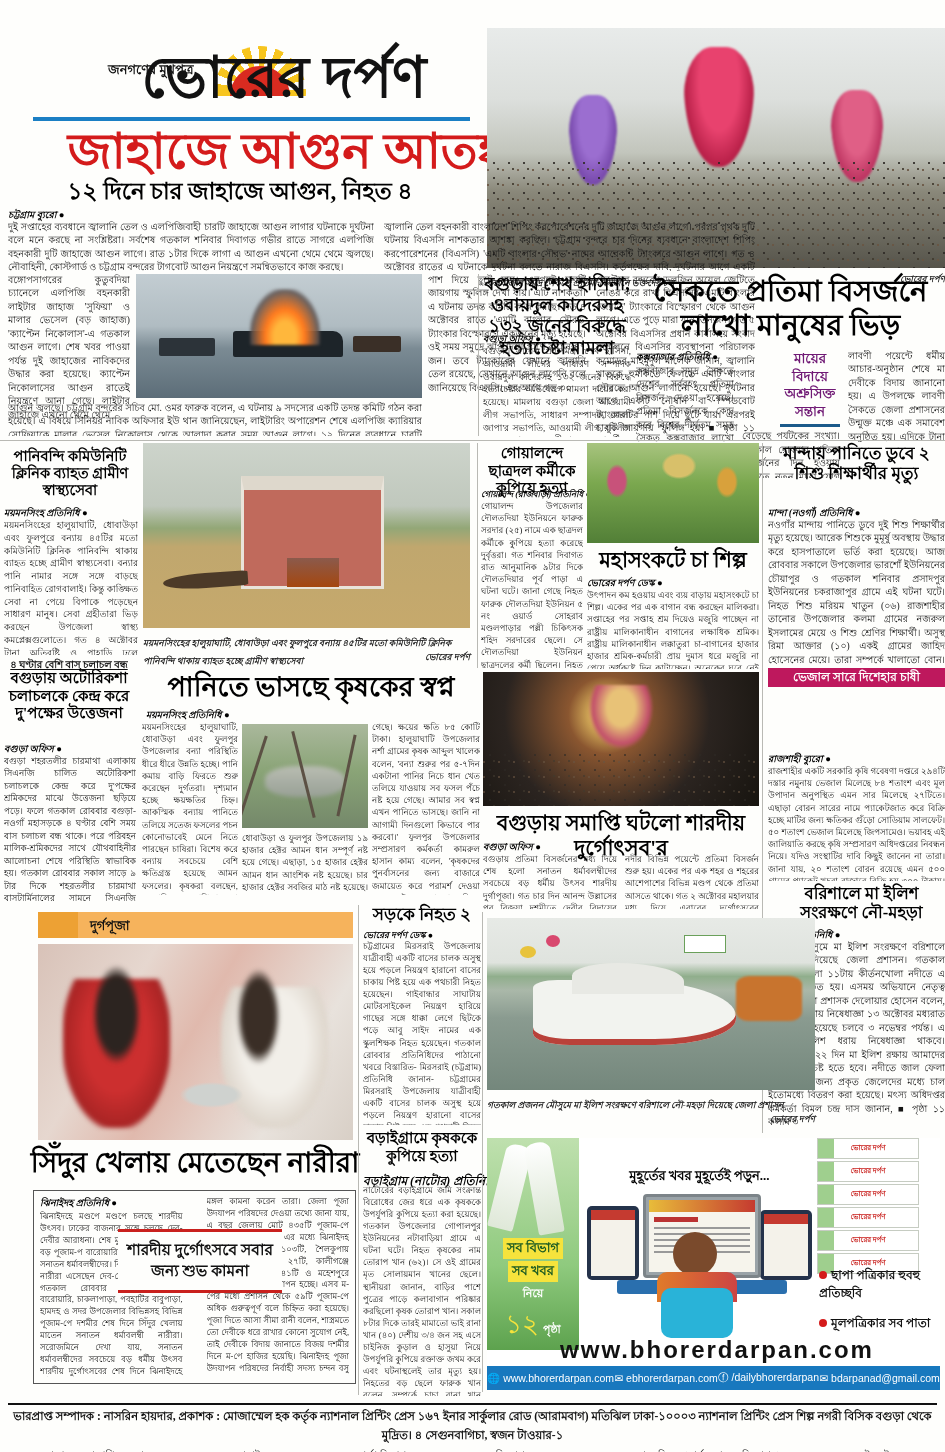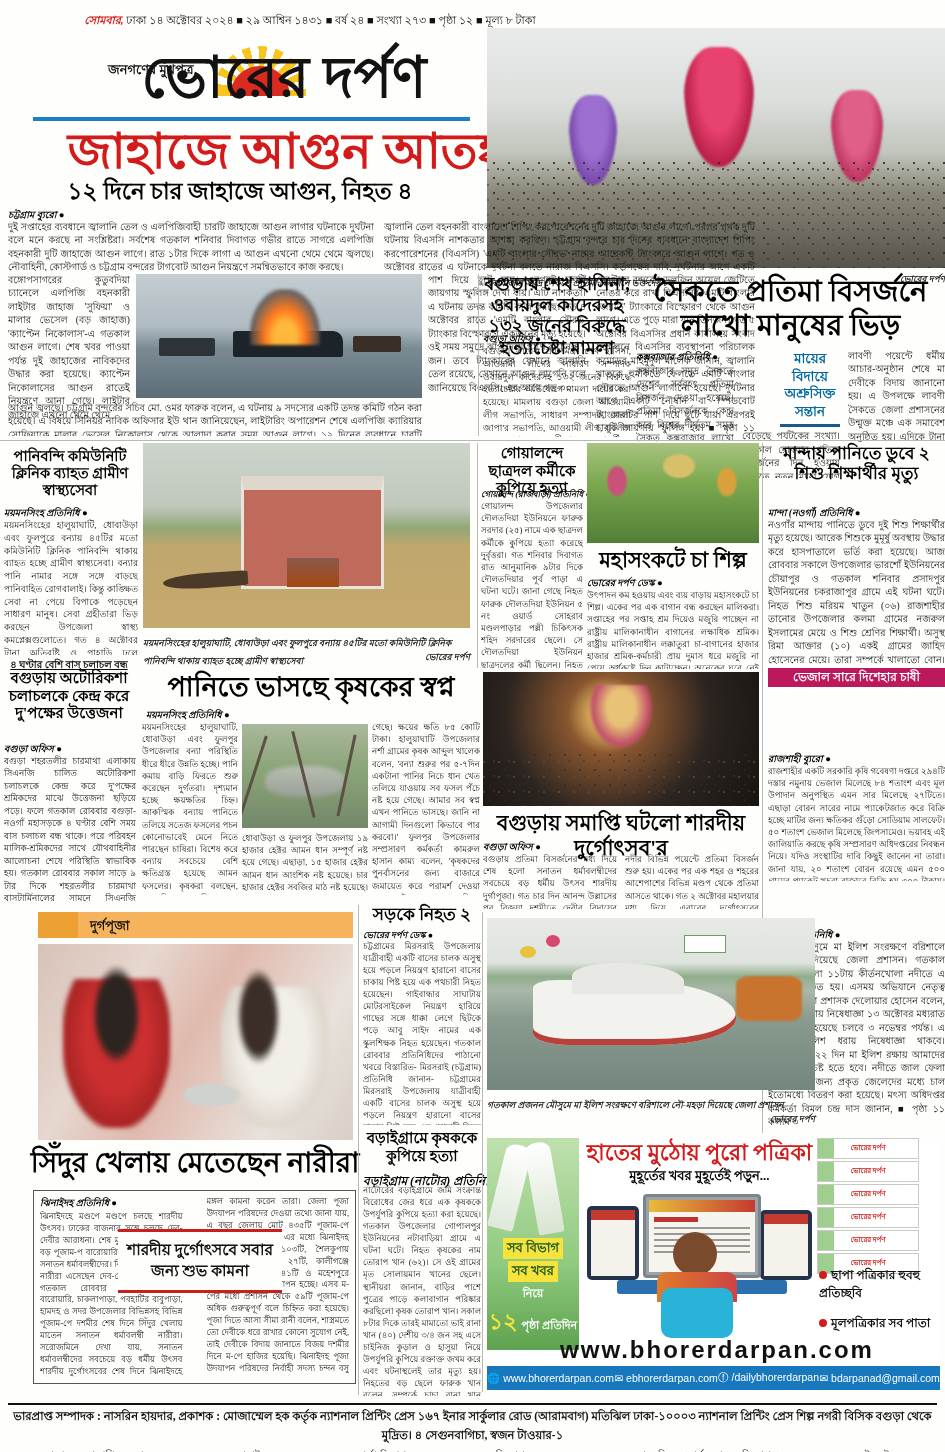--- a/index.html
+++ b/index.html
@@ -17,38 +17,35 @@
       radial-gradient(circle 2.5px at 1px 12px,#6a5542 40%,transparent 41%),
       radial-gradient(circle 2px at 11px 11px,#413a2e 40%,transparent 41%);
     background-size:15px 15px;opacity:.85;}
   .vline{position:absolute;width:1px;background:#b9b9b4;}
   .hline{position:absolute;height:1px;background:#b9b9b4;}
   .sunwrap{position:absolute;width:92px;height:50px;overflow:hidden;}
   .rays{position:absolute;left:0;top:0;width:92px;height:92px;border-radius:50%;
     background:repeating-conic-gradient(from -90deg,#f7c51e 0 11deg,#fefefc 11deg 22deg);}
   .sundisc{position:absolute;left:16px;top:20px;width:60px;height:60px;border-radius:50%;background:#d92b20;}
   .kickerbox{background:#be185d;color:#fff;font-weight:bold;text-align:center;}
-  .redbox{color:#0369a1;font-weight:bold;text-align:center;line-height:1.3;
+  .redbox{color:#701a75;font-weight:bold;text-align:center;line-height:1.3;
     border-bottom:3px solid #1b5a8a;padding-bottom:4px;margin-left:38px;}
   .pullquote{position:absolute;background:#fefefc;border-top:3px solid #c9201d;border-bottom:3px solid #c9201d;
     font-weight:bold;text-align:center;line-height:1.35;padding:8px 4px;}
   .adlink{color:#fff;font-size:10.5px;font-family:"Liberation Sans",sans-serif;}
   .minipaper{position:relative;width:100px;height:19px;background:#fff;border:1px solid #c6ccc2;margin-bottom:2px;
     font-size:7px;color:#c9201d;font-weight:bold;text-align:center;line-height:18px;overflow:hidden;}
   .minipaper::before{content:"";position:absolute;left:0;top:0;bottom:0;width:16px;background:#9fcf8e;}
   .bullet-dot{display:inline-block;width:8px;height:8px;border-radius:50%;background:#d41b1b;margin-right:4px;}
 </style>
 </head>
 <body>
 
 <div id="paper">
 
-  <div class="abs" style="left:30px;top:12px;width:560px;text-align:center;font-size:11px;">
-    <span style="color:#d41b1b;font-weight:bold;font-style:italic;">সোমবার,</span><span> ঢাকা ১৪ অক্টোবর ২০২৪ ■ ২৯ আশ্বিন ১৪৩১ ■ বর্ষ ২৪ ■ সংখ্যা ২৭৩ ■ পৃষ্ঠা ১২ ■ মূল্য ৮ টাকা</span>
-  </div>
   <div class="abs" style="left:108px;top:60px;font-size:13px;font-weight:bold;">জনগণের মুখপত্র</div>
   <div class="sunwrap" style="left:214px;top:46px;">
     <div class="rays"></div>
       <div class="sundisc"></div>
   </div>
   <div class="abs" style="left:88px;top:48px;width:392px;font-size:57px;font-weight:900;text-align:center;line-height:1.05;color:#121212;">ভোরের দর্পণ</div>
   <div class="abs" style="left:33px;top:117px;width:437px;height:4px;background:#1b7fc4;"></div>
 
   <div class="abs hl" style="left:0;top:123px;width:480px;font-size:49px;color:#d41b1b;margin-left:48px;">জাহাজে আগুন আতঙ্ক</div>
   <div class="abs hl" style="left:0;top:178px;width:480px;font-size:23px;">১২ দিনে চার জাহাজে আগুন, নিহত ৪</div>
@@ -129,20 +126,21 @@
 
   <div class="vline" style="left:762px;top:443px;height:690px;"></div>
   <div class="abs hl" style="left:768px;top:444px;width:177px;font-size:17px;">মান্দায় পানিতে ডুবে ২ শিশু শিক্ষার্থীর মৃত্যু</div>
   <div class="abs byline" style="left:768px;top:506px;">মান্দা (নওগাঁ) প্রতিনিধি ●</div>
   <div class="abs bodytext" style="left:768px;top:519px;width:177px;height:145px;">নওগাঁর মান্দায় পানিতে ডুবে দুই শিশু শিক্ষার্থীর মৃত্যু হয়েছে। আরেক শিশুকে মুমূর্ষু অবস্থায় উদ্ধার করে হাসপাতালে ভর্তি করা হয়েছে। আজ রোববার সকালে উপজেলার ভারশোঁ ইউনিয়নের চৌয়াপুর ও গতকাল শনিবার প্রসাদপুর ইউনিয়নের চকরাজাপুর গ্রামে এই ঘটনা ঘটে। নিহত শিশু মরিয়ম খাতুন (০৬) রাজশাহীর তানোর উপজেলার কলমা গ্রামের নজরুল ইসলামের মেয়ে ও শিশু শ্রেণির শিক্ষার্থী। অসুস্থ রিমা আক্তার (১০) একই গ্রামের জাহিদ হোসেনের মেয়ে। তারা সম্পর্কে খালাতো বোন। অন্যদিকে নিহত রিয়া মনি (১০) মান্দা  ■ পৃষ্ঠা ১১ কলাম ১</div>
 
   <div class="abs kickerbox" style="left:768px;top:668px;width:177px;height:19px;font-size:12px;line-height:19px;">ভেজাল সারে দিশেহার চাষী</div>
   <div class="abs byline" style="left:768px;top:752px;">রাজশাহী ব্যুরো ●</div>
   <div class="abs bodytext" style="left:768px;top:765px;width:177px;height:116px;font-size:8.6px;">রাজশাহীর একটি সরকারি কৃষি গবেষণা দপ্তরে ২৯৪টি দস্তার নমুনায় ভেজাল মিলেছে ৮৪ শতাংশ এবং মূল উপাদান অনুপস্থিত এমন সার মিলেছে ২৭টিতে। এছাড়া বোরন সারের নামে প্যাকেটজাত করে বিক্রি হচ্ছে মাটির জন্য ক্ষতিকর গুঁড়ো সোডিয়াম সালফেট। ৫০ শতাংশ ভেজাল মিলেছে জিপসামেও। ভয়াবহ এই জালিয়াতি করছে কৃষি সম্প্রসারণ অধিদপ্তরের নিবন্ধন নিয়ে। যদিও সংস্থাটির দাবি কিছুই জানেন না তারা। জানা যায়, ২০ শতাংশ বোরন রয়েছে এমন ৫০০ গ্রামের প্যাকেট খুচরা বাজারে বিক্রি হয় ৩০০ টাকায়। দস্তা সার এক কেজির প্যাকেট খুচরা বাজারে বিক্রি হয় ৩০০ থেকে ৩২০ টাকায়। বাংলাদেশ মৃত্তিকা সম্পদ উন্নয়ন ইনস্টিটিউট রাজশাহীর মুখ্য বৈজ্ঞানিক কর্মকর্তা মো. শহীদুল ইসলাম বলেন, চলতি বছরে বিভাগের  ■ পৃষ্ঠা ১১ কলাম ৪</div>
 
+  <div class="abs hl" style="left:778px;top:884px;width:167px;font-size:16.5px;">বরিশালে মা ইলিশ সংরক্ষণে নৌ-মহড়া</div>
   <div class="abs byline" style="left:768px;top:928px;">বরিশাল প্রতিনিধি ●</div>
   <div class="abs bodytext" style="left:768px;top:941px;width:177px;height:192px;">প্রজনন মৌসুমে মা ইলিশ সংরক্ষণে বরিশালে নৌ-মহড়া দিয়েছে জেলা প্রশাসন। গতকাল রোববার বেলা ১১টায় কীর্তনখোলা নদীতে এ মহড়া অনুষ্ঠিত হয়। এসময় অভিযানে নেতৃত্ব দেওয়া জেলা প্রশাসক দেলোয়ার হোসেন বলেন, মা ইলিশ রক্ষায় নিষেধাজ্ঞা ১৩ অক্টোবর মধ্যরাত থেকে শুরু হয়েছে চলবে ৩ নভেম্বর পর্যন্ত। এ ২২দিন ইলিশ ধরায় নিষেধাজ্ঞা থাকবে। নিষেধাজ্ঞার ২২ দিন মা ইলিশ রক্ষায় আমাদের সবাইকে সচেষ্ট হতে হবে। নদীতে জাল ফেলা যাবে না। এজন্য প্রকৃত জেলেদের মধ্যে চাল ইতোমধ্যে বিতরণ করা হয়েছে। মৎস্য অধিদপ্তর কর্মকর্তা বিমল চন্দ্র দাস জানান,  ■ পৃষ্ঠা ১১ কলাম ৩</div>
 
   <div class="abs" style="left:0;top:657px;width:138px;text-align:center;font-size:10px;font-weight:bold;text-decoration:underline;">৪ ঘণ্টার বেশি বাস চলাচল বন্ধ</div>
   <div class="abs hl" style="left:0;top:670px;width:138px;font-size:15px;">বগুড়ায় অটোরিকশা চলাচলকে কেন্দ্র করে দু'পক্ষের উত্তেজনা</div>
   <div class="abs byline" style="left:4px;top:742px;">বগুড়া অফিস ●</div>
   <div class="abs bodytext" style="left:4px;top:755px;width:132px;height:150px;font-size:8.8px;">বগুড়া শহরতলীর চারমাথা এলাকায় সিএনজি চালিত অটোরিকশা চলাচলকে কেন্দ্র করে দু'পক্ষের শ্রমিকদের মাঝে উত্তেজনা ছড়িয়ে পড়ে। ফলে গতকাল রোববার বগুড়া-নওগাঁ মহাসড়কে ৪ ঘণ্টার বেশি সময় বাস চলাচল বন্ধ থাকে। পরে পরিবহন মালিক-শ্রমিকদের সাথে যৌথবাহিনীর আলোচনা শেষে পরিস্থিতি স্বাভাবিক হয়। গতকাল রোববার সকাল সাড়ে ৯ টার দিকে শহরতলীর চারমাথা বাসটার্মিনালের সামনে সিএনজি চালিত অটোরিকশায় নওগাঁগামী যাত্রী উঠানোকে কেন্দ্র করে বাস শ্রমিকদের সাথে বাকবিতণ্ডা হয়। এসময়  ■ পৃষ্ঠা ১১ কলাম ৩</div>
 
   <div class="abs hl" style="left:142px;top:672px;width:338px;font-size:27px;">পানিতে ভাসছে কৃষকের স্বপ্ন</div>
   <div class="abs byline" style="left:146px;top:708px;">ময়মনসিংহ প্রতিনিধি ●</div>
@@ -215,25 +213,24 @@
   </div>
 
   <div class="abs" style="left:487px;top:1138px;width:453px;height:252px;background:#fff;">
     <div style="position:absolute;left:0;top:0;width:92px;height:212px;background:linear-gradient(180deg,#bfe0ae 0%,#8fca7e 60%,#5da24e 100%);">
       <div style="position:absolute;left:10px;top:6px;width:26px;height:86px;background:linear-gradient(180deg,#ffffff,#dfe8d8);transform:rotate(14deg);border-radius:45% 45% 8% 8%/10% 10% 4% 4%;"></div>
       <div style="position:absolute;left:44px;top:4px;width:26px;height:92px;background:linear-gradient(180deg,#ffffff,#d8e4d0);transform:rotate(-10deg);border-radius:45% 45% 8% 8%/10% 10% 4% 4%;"></div>
       <div style="position:absolute;left:0;top:100px;width:92px;text-align:center;">
         <div style="display:inline-block;background:#f6e33c;color:#1d5c22;font-weight:bold;font-size:13px;padding:0 4px;">সব বিভাগ</div>
         <div style="display:inline-block;background:#f6e33c;color:#1d5c22;font-weight:bold;font-size:13px;padding:0 4px;margin-top:2px;">সব খবর</div>
         <div style="color:#fff;font-weight:bold;font-size:11px;margin-top:3px;">নিয়ে</div>
-        <span style="color:#f6e33c;font-weight:700;font-size:22px;margin-top:48px;">১২</span>
+        <span style="color:#f6e33c;font-weight:400;font-size:26px;margin-top:48px;">১২</span>
         <span style="color:#fff;font-weight:bold;font-size:11px;">পৃষ্ঠা প্রতিদিন</span>
       </div>
     </div>
-    <div class="abs hl" style="left:95px;top:2px;width:235px;font-size:22px;color:#d41b1b;">হাতের মুঠোয় পুরো পত্রিকা</div>
     <div class="abs hl" style="left:105px;top:30px;width:215px;font-size:13px;">মুহূর্তের খবর মুহূর্তেই পড়ুন...</div>
     <div class="abs" style="left:100px;top:50px;width:225px;height:150px;">
       <div style="position:absolute;left:0;top:18px;width:52px;height:74px;background:#24324a;border-radius:5px;">
           <div style="position:absolute;inset:4px;background:#f4f2ea;"></div>
           <div style="position:absolute;left:4px;top:4px;right:4px;height:10px;background:#c53a30;"></div>
         </div>
       <div style="position:absolute;left:173px;top:22px;width:52px;height:70px;background:#24324a;border-radius:5px;">
           <div style="position:absolute;inset:4px;background:#f4f2ea;"></div>
           <div style="position:absolute;left:4px;top:4px;right:4px;height:10px;background:#c53a30;"></div>
         </div>

